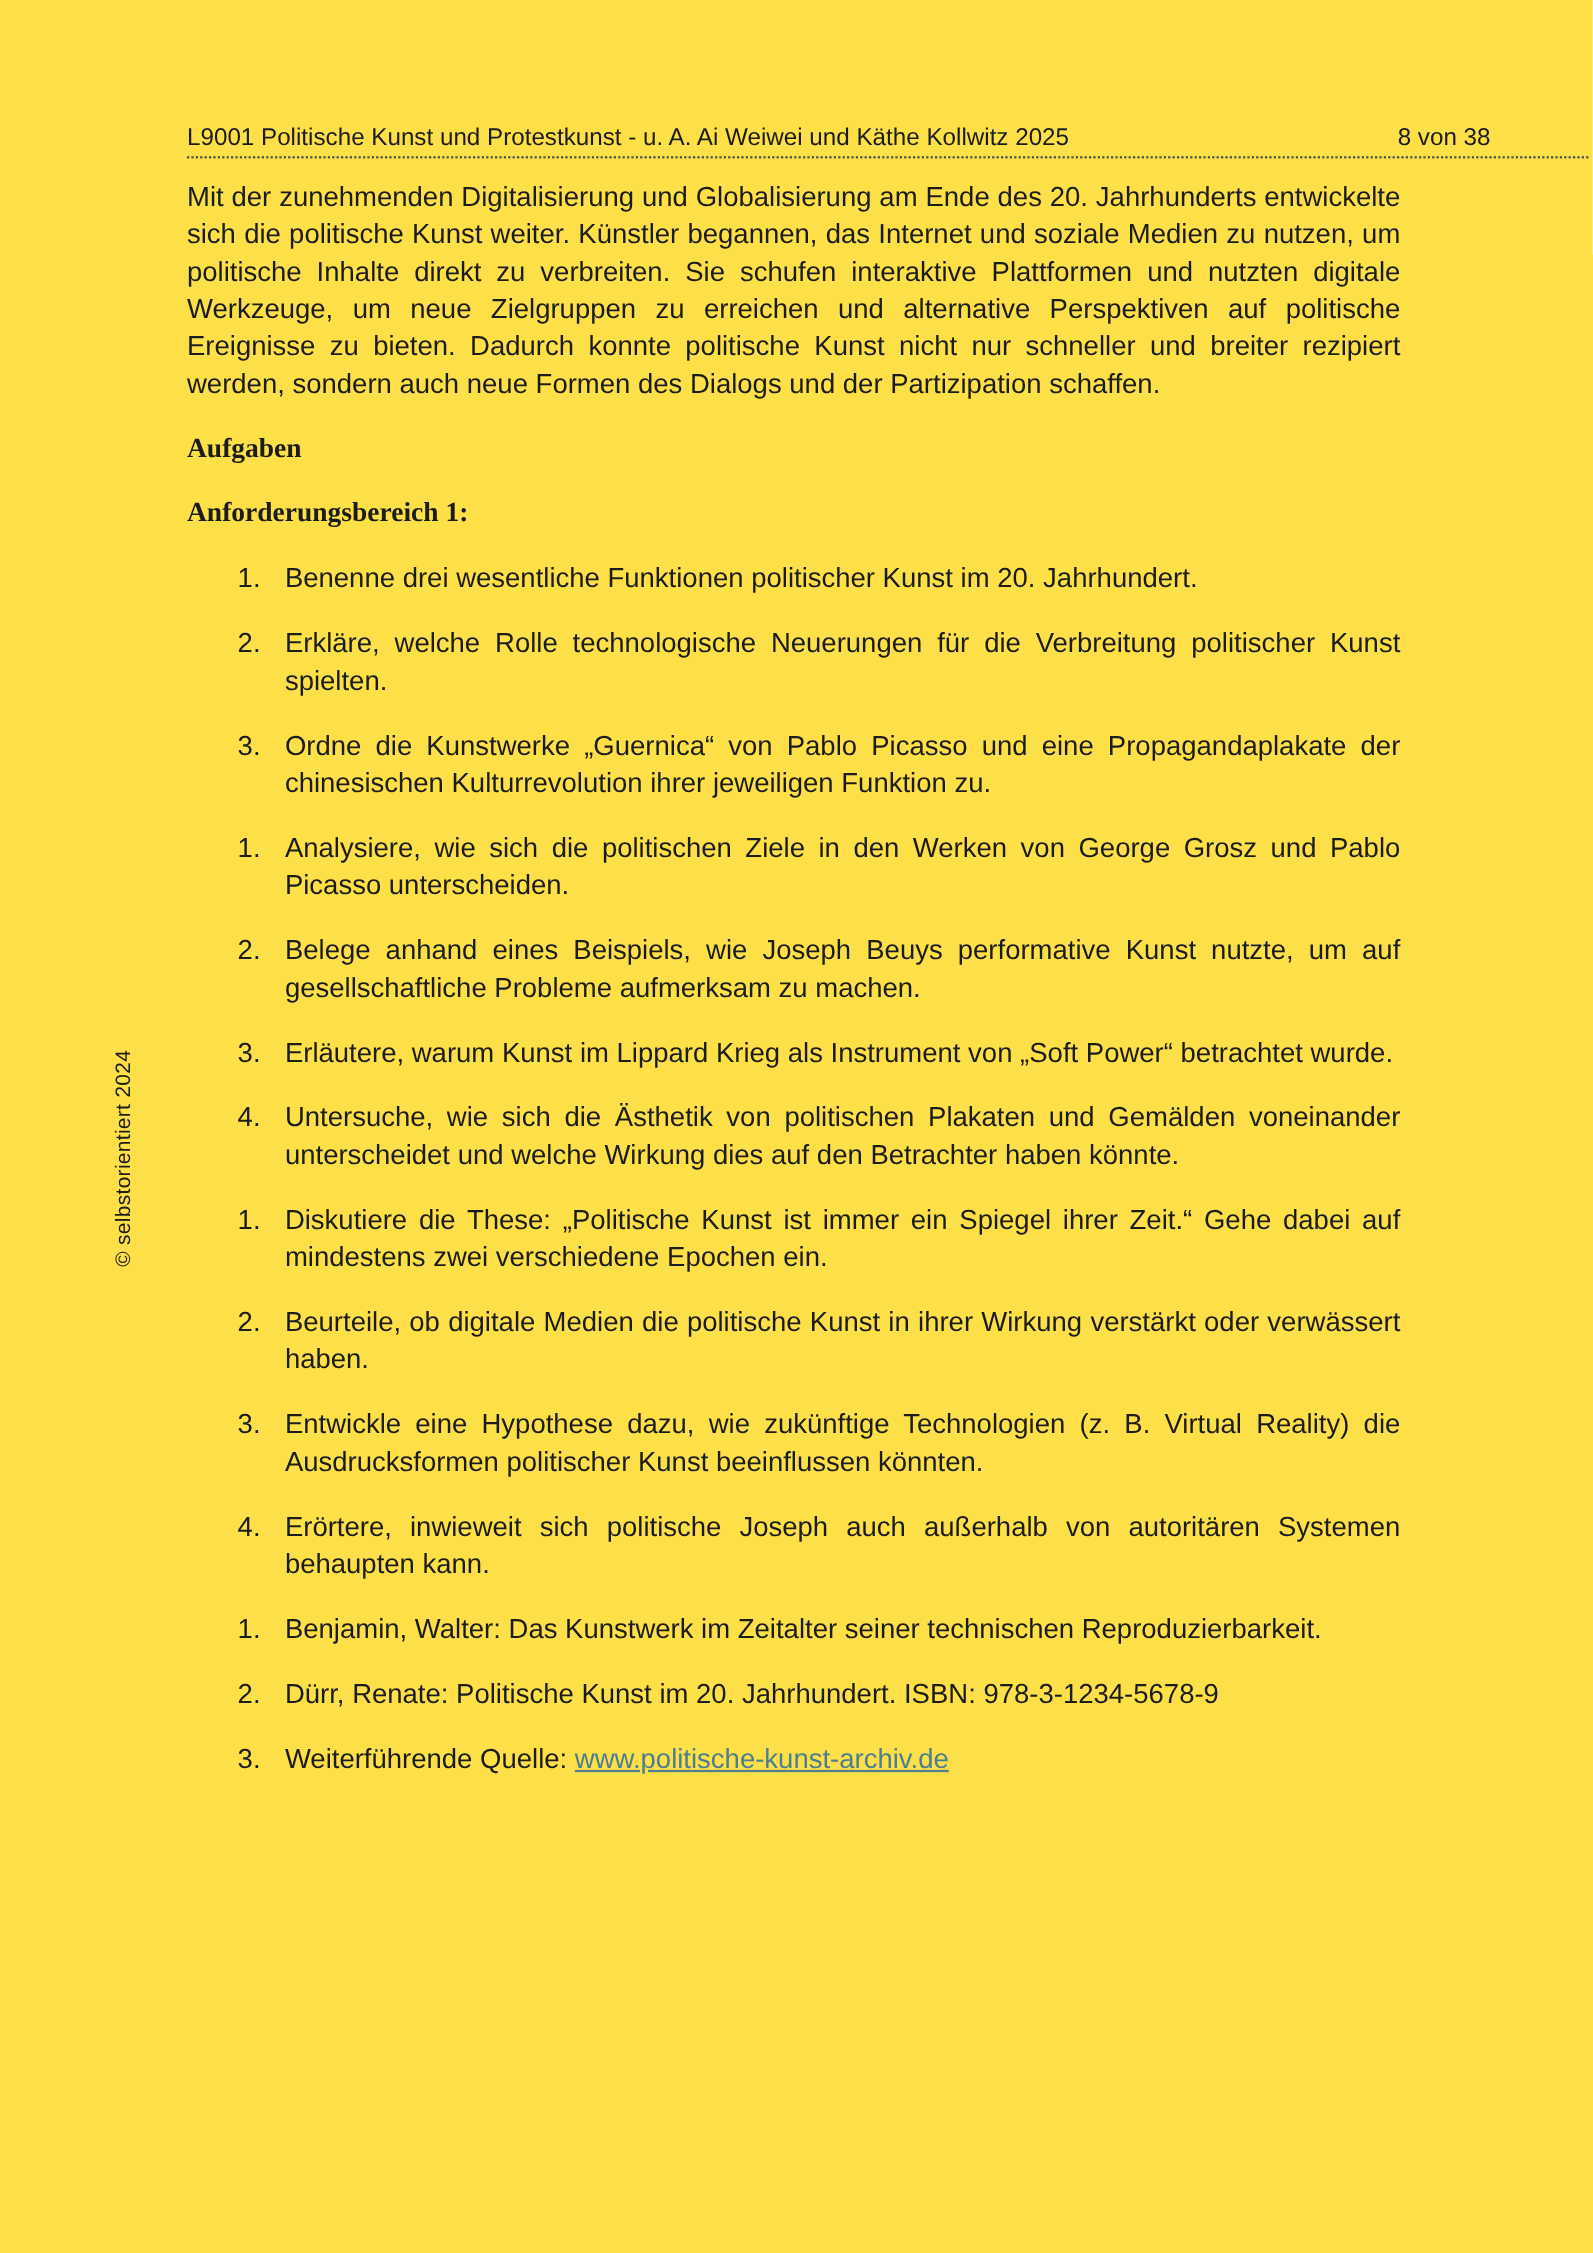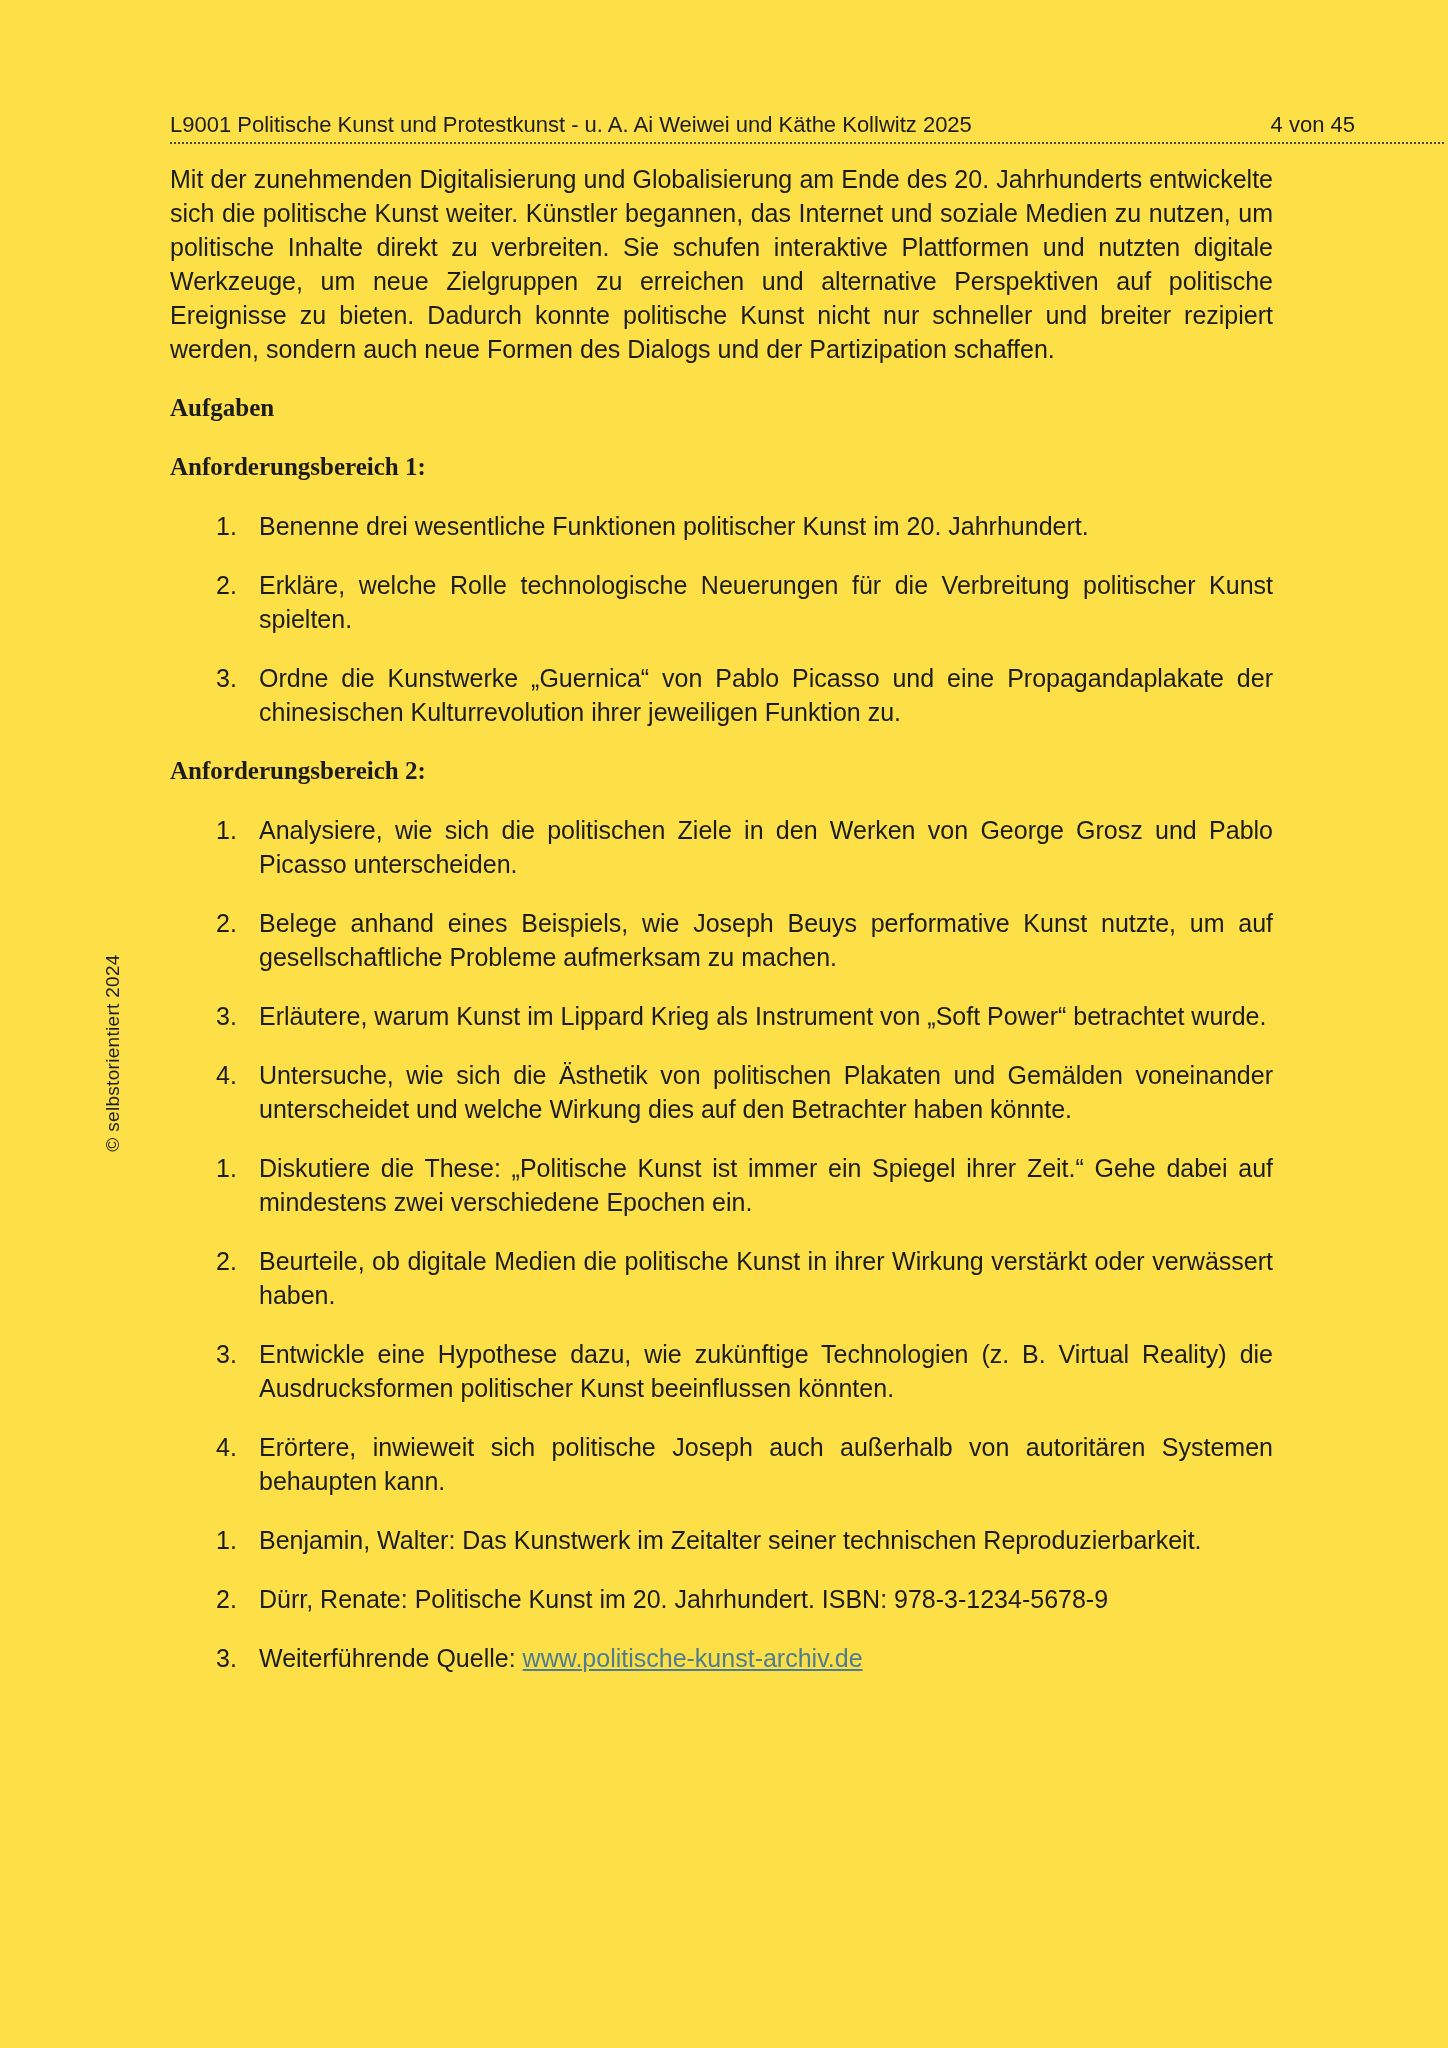--- a/index.html
+++ b/index.html
@@ -93,21 +93,21 @@
     cursor: pointer;
   }
 </style>
 </head>
 <body>
 
 <div class="page">
 
   <div class="hdr">
     <span>L9001 Politische Kunst und Protestkunst - u. A. Ai Weiwei und Käthe Kollwitz 2025</span>
-    <span>4 von 45</span>
+    <span>8 von 38</span>
   </div>
   <div class="hdr-divider"></div>
 
   <div class="watermark">© selbstorientiert 2024</div>
 
   <div class="content">
 
     <p class="intro">Mit der zunehmenden Digitalisierung und Globalisierung am Ende des 20. Jahrhunderts entwickelte sich die politische Kunst weiter. Künstler begannen, das Internet und soziale Medien zu nutzen, um politische Inhalte direkt zu verbreiten. Sie schufen interaktive Plattformen und nutzten digitale Werkzeuge, um neue Zielgruppen zu erreichen und alternative Perspektiven auf politische Ereignisse zu bieten. Dadurch konnte politische Kunst nicht nur schneller und breiter rezipiert werden, sondern auch neue Formen des Dialogs und der Partizipation schaffen.</p>
 
     <div class="h-main">Aufgaben</div>
@@ -121,21 +121,20 @@
       <li>
         <span class="num">2.</span>
         <div class="txt">Erkläre, welche Rolle technologische Neuerungen für die Verbreitung politischer Kunst spielten.</div>
       </li>
       <li>
         <span class="num">3.</span>
         <div class="txt">Ordne die Kunstwerke „Guernica“ von Pablo Picasso und eine Propagandaplakate der chinesischen Kulturrevolution ihrer jeweiligen Funktion zu.</div>
       </li>
     </ol>
 
-    <div class="h-sub">Anforderungsbereich 2:</div>
     <ol class="task-list">
       <li>
         <span class="num">1.</span>
         <div class="txt">Analysiere, wie sich die politischen Ziele in den Werken von George Grosz und Pablo Picasso unterscheiden.</div>
       </li>
       <li>
         <span class="num">2.</span>
         <div class="txt">Belege anhand eines Beispiels, wie Joseph Beuys performative Kunst nutzte, um auf gesellschaftliche Probleme aufmerksam zu machen.</div>
       </li>
       <li>

